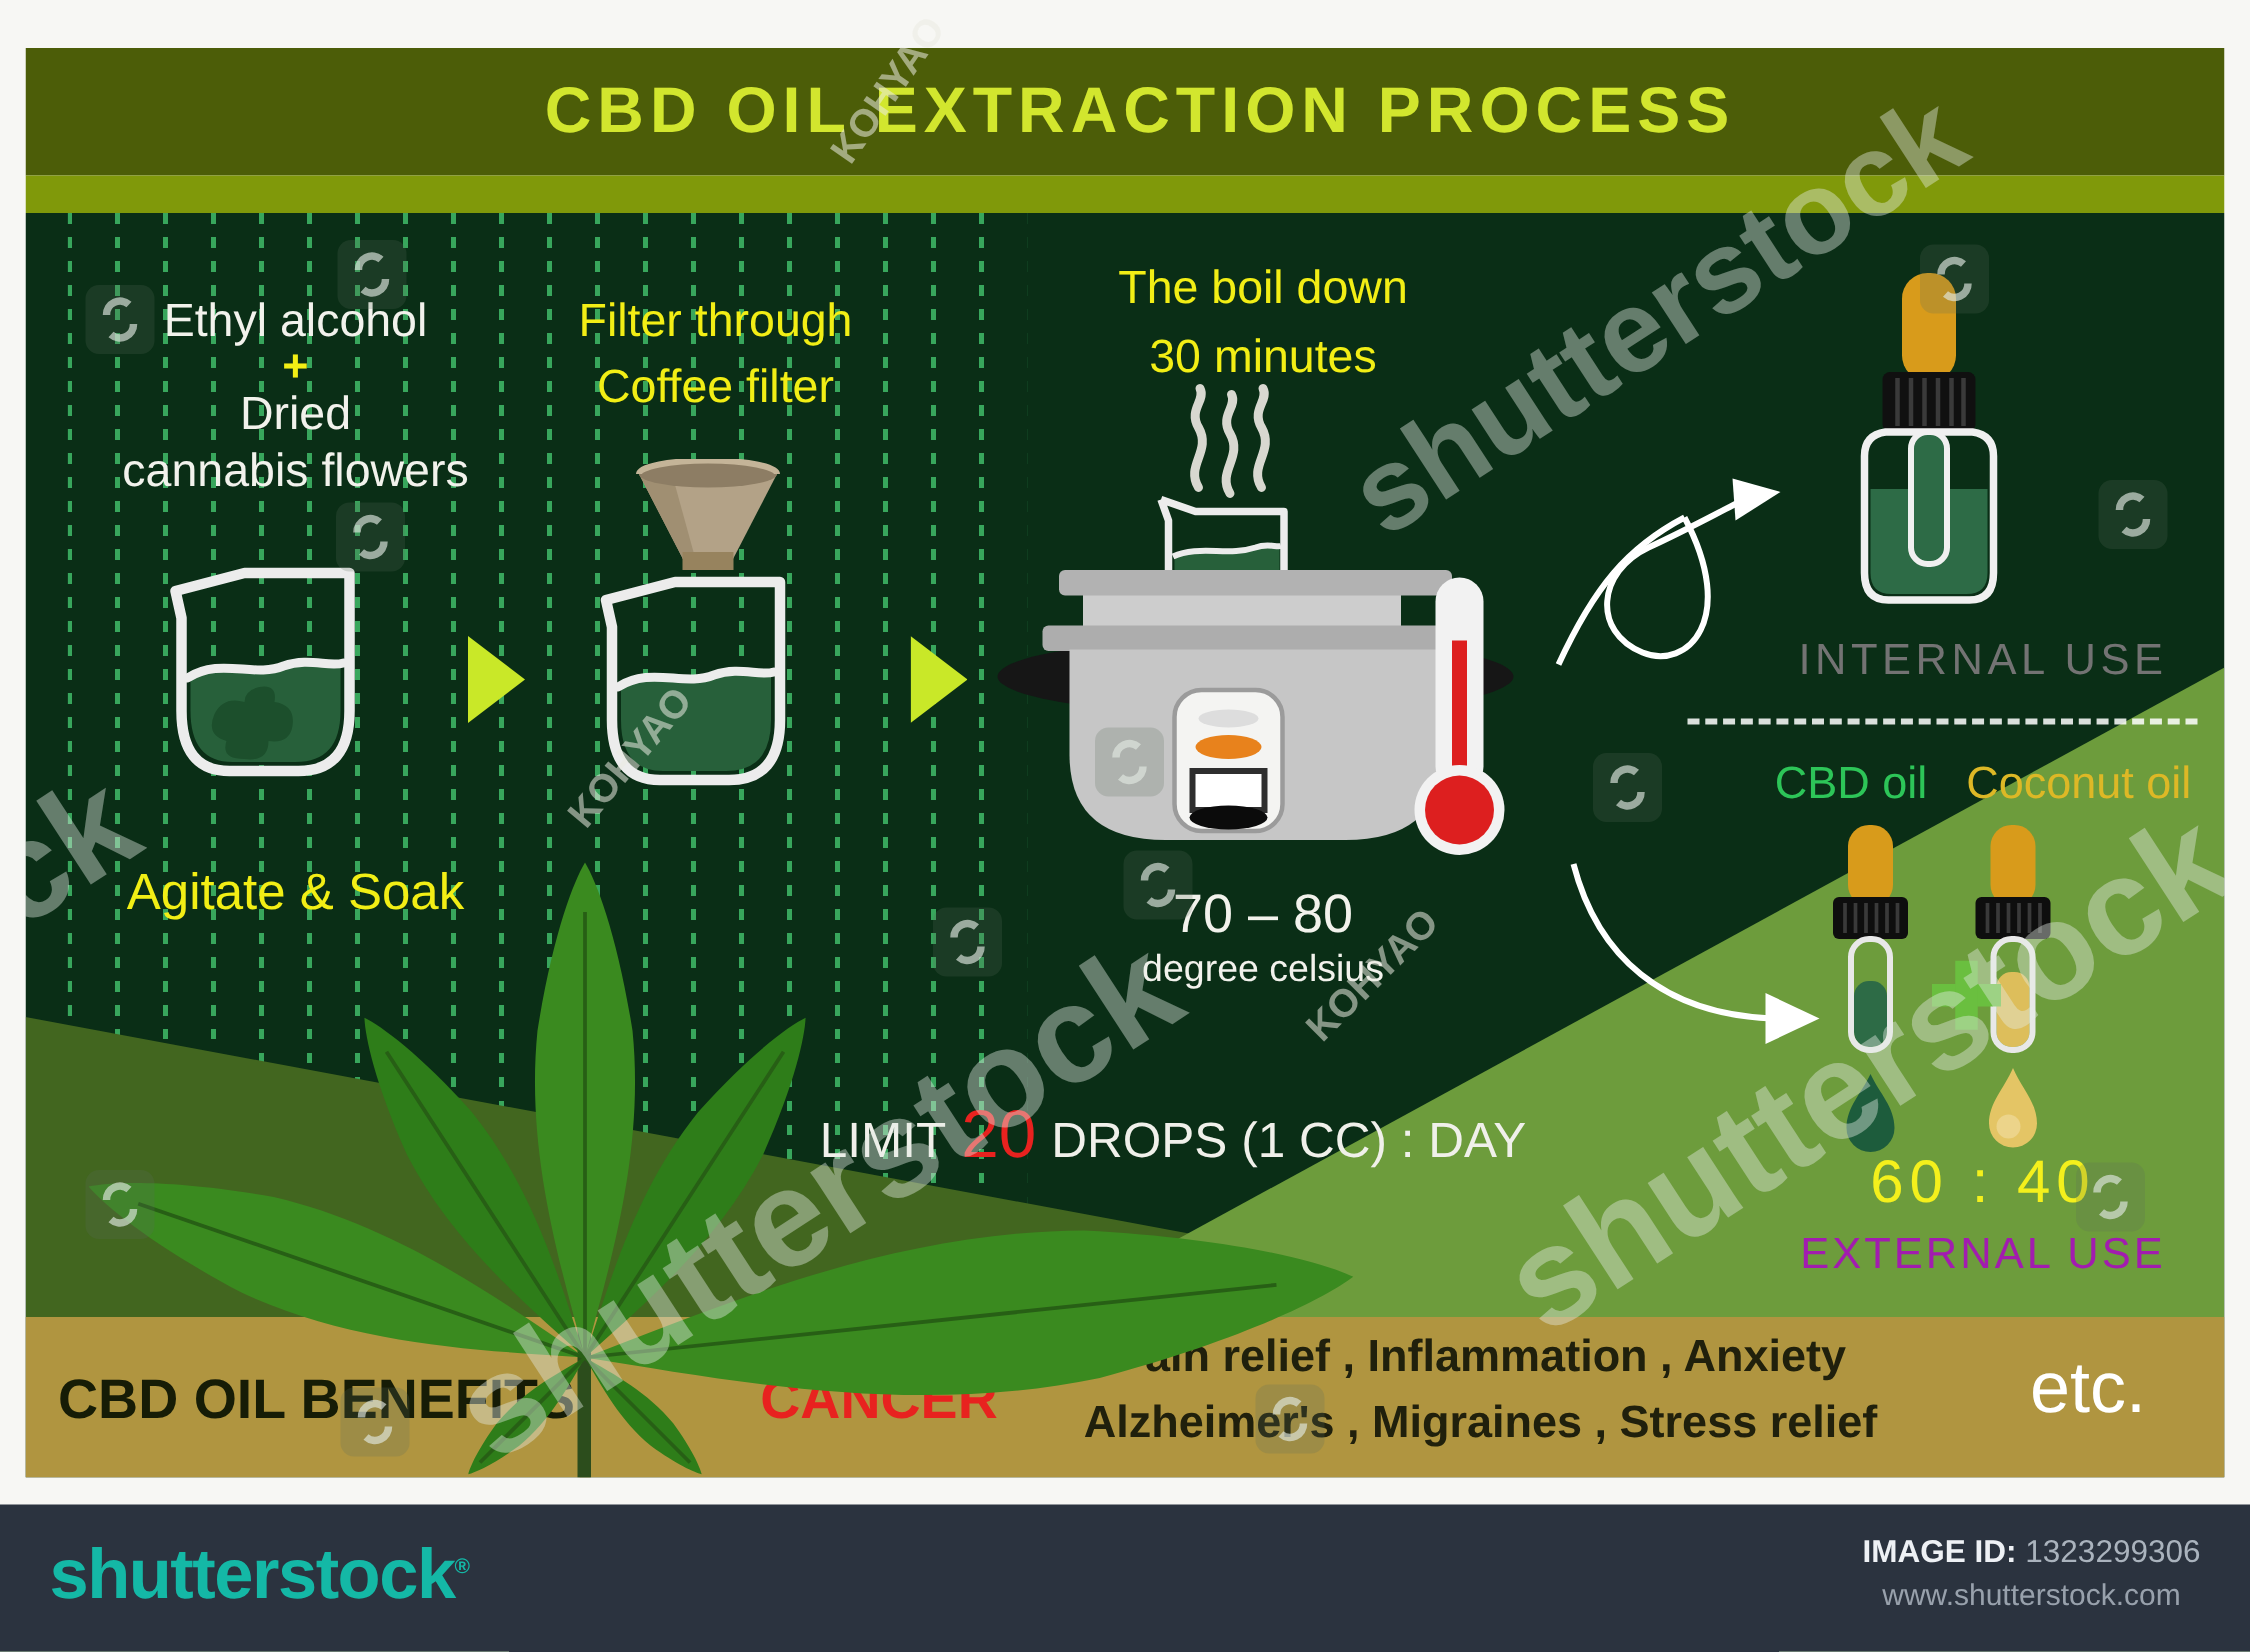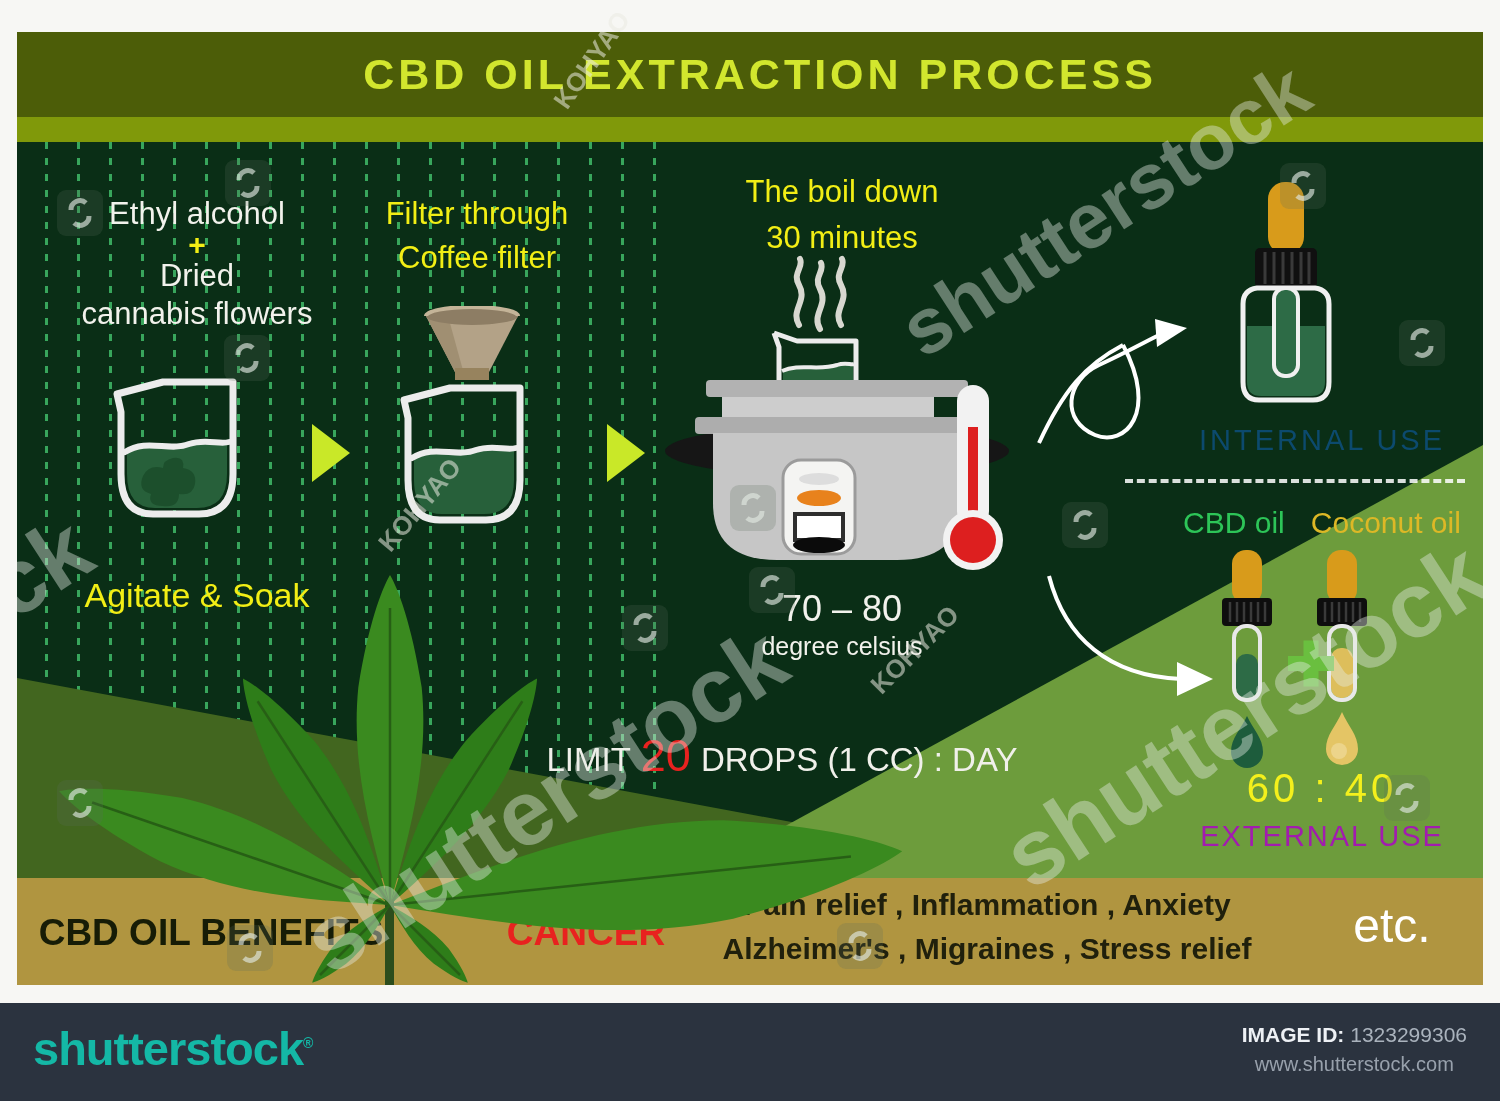--- a/index.html
+++ b/index.html
@@ -30,21 +30,21 @@
   #t-agitate{left:0;top:564px;font-size:34px;margin-top:12px;} #t-5min{left:0;top:578px;font-size:34px;}
   #t-filter{left:290px;top:196px;width:320px;} #t-coffee{left:290px;top:240px;width:320px;}
   #t-boil{left:660px;top:174px;width:310px;} #t-30min{left:660px;top:220px;width:310px;}
   #t-temp{left:660px;top:588px;width:310px;font-size:36px;}
   #t-deg{left:660px;top:632px;width:310px;font-size:25px;}
   .tri{width:38px;height:58px;background:#c9e828;clip-path:polygon(0 0,100% 50%,0 100%);}
   #arrow1{left:295px;top:424px;} #arrow2{left:590px;top:424px;}
   #t-limit{left:500px;top:730px;width:510px;font-size:33px;color:#f0f0ea;}
   #t-limit .val{color:#e8221f;font-size:45px;margin:0 10px;}
   
-  #t-internal{left:1120px;top:424px;width:350px;font-size:29px;letter-spacing:3px;color:#0c4a6e;}
+  #t-internal{left:1120px;top:424px;width:350px;font-size:29px;letter-spacing:3px;color:#737373;}
   #dash-divider{left:1108px;top:479px;width:340px;border-top:4px dashed rgba(255,255,255,.85);}
   #t-oils{left:1115px;top:506px;width:360px;font-size:30px;}
   #t-oils .cbd{color:#2dc558;margin-right:26px;} #t-oils .coco{color:#ddb826;}
   #t-ratio{left:1120px;top:766px;width:350px;font-size:40px;letter-spacing:4px;color:#f4f01c;}
   #t-external{left:1120px;top:820px;width:350px;font-size:29px;letter-spacing:2px;color:#a21caf;}
   
   #band{left:0;top:878px;width:1466px;height:107px;background:#b09540;}
   #band-divider{left:368px;top:0;width:9px;height:107px;background:#2c4d1c;}
   #t-benefits{left:8px;top:34px;width:352px;font-size:37px;font-weight:bold;color:#161c06;}
   #t-cancer{left:428px;top:34px;width:262px;font-size:37px;font-weight:bold;color:#e8221f;}

